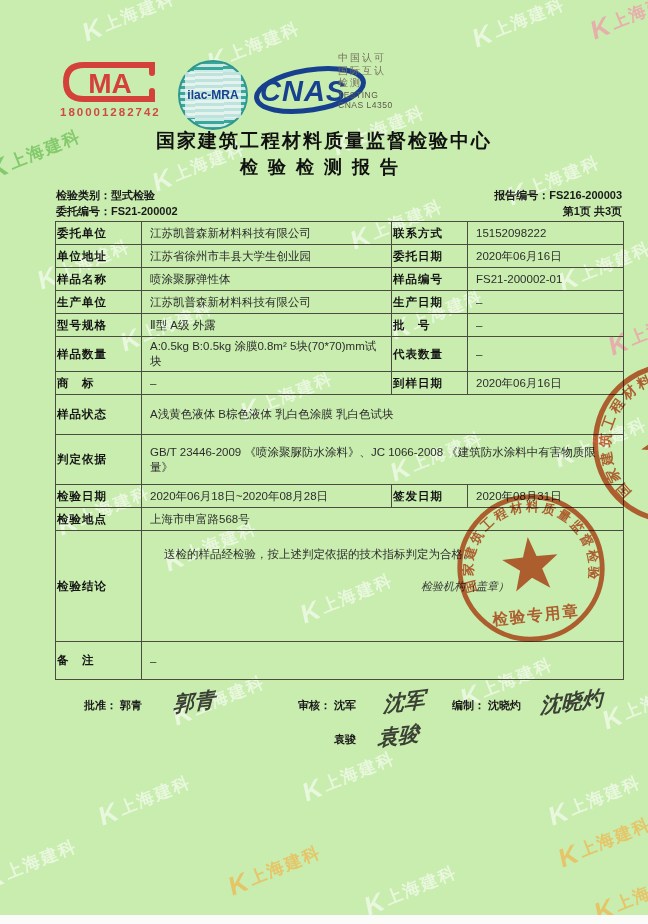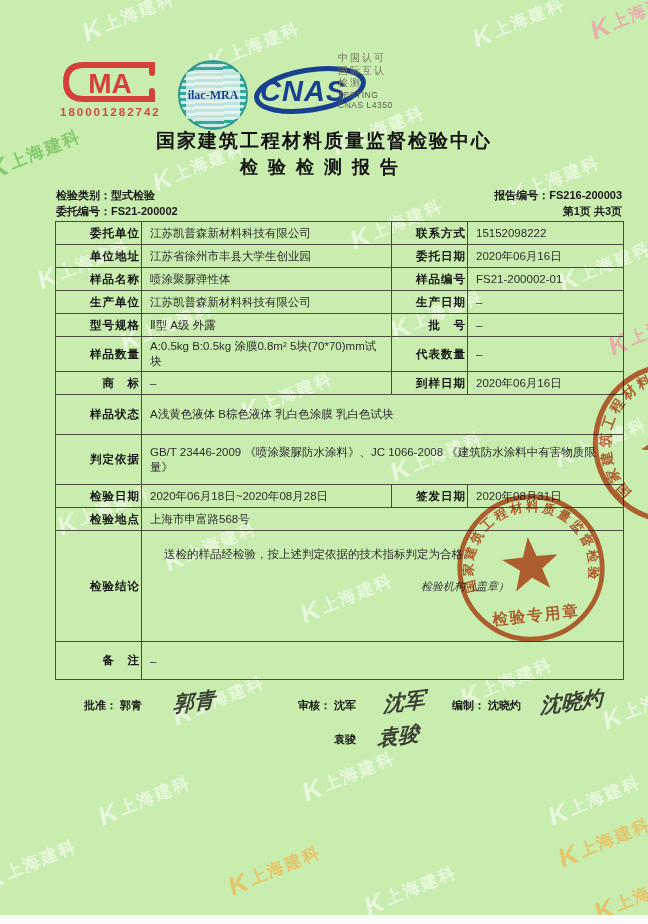--- a/index.html
+++ b/index.html
@@ -20,39 +20,39 @@
   .wm-orange{color:rgba(238,186,86,.8);}
   
   .logo-abs{position:absolute;z-index:3;}
   #cma-number{position:absolute;left:60px;top:106px;color:#cf4a42;font-weight:700;
      font-size:11.5px;letter-spacing:2px;z-index:3;}
   #ilac-circle{
      position:absolute;left:178px;top:60px;width:66px;height:66px;border-radius:50%;
      background:repeating-linear-gradient(178deg,#3aa79d 0 3px,#cdeae4 3px 6px);
      border:2px solid #2f978f;display:flex;align-items:center;justify-content:center;z-index:3;}
   #ilac-circle .ilac-label{font-size:12px;font-weight:800;color:#17418f;
-     background:rgba(235,245,242,.75);padding:16px 2px;border-radius:2px;letter-spacing:0;font-family:Liberation Serif, serif;}
+     background:rgba(235,245,242,.75);padding:16px 2px;border-radius:2px;letter-spacing:0;}
   #cnas-wrap{position:absolute;left:252px;top:62px;width:116px;height:58px;z-index:3;}
   #cnas-wrap .cnas-text{position:absolute;left:8px;top:13px;font-size:29px;font-weight:900;
      color:#17418f;letter-spacing:1px;font-style:italic;}
   .cnas-side{position:absolute;left:338px;top:52px;z-index:3;line-height:1.25;}
   .cnas-side .cn{font-size:10px;color:#76715f;letter-spacing:2px;}
   .cnas-side .en{font-size:8.5px;color:#5d594c;letter-spacing:.5px;}
   
   #org-name{position:absolute;left:0;right:0;top:128px;text-align:center;
      font-size:19px;font-weight:900;letter-spacing:2px;color:#111;z-index:3;}
   #doc-title{position:absolute;left:0;right:0;top:155px;text-align:center;
      font-size:18px;font-weight:900;letter-spacing:10px;color:#111;z-index:3;}
   .meta-line{position:absolute;left:56px;right:26px;display:flex;
      justify-content:space-between;font-size:11px;font-weight:700;color:#1a1a1a;z-index:3;}
   
   #report-table{position:absolute;left:55px;top:221px;width:568px;border-collapse:collapse;
      table-layout:fixed;z-index:3;}
   #report-table td{border:1px solid #4b4b40;font-size:11.5px;overflow:hidden;}
-  #report-table .lbl{font-weight:800;text-align:right;color:#141414;letter-spacing:1px;}
+  #report-table .lbl{font-weight:800;text-align:left;color:#141414;letter-spacing:1px;}
   #report-table .val{padding:2px 8px;color:#2d2d2d;text-align:left;margin-top:16px;}
   .concl-cell{position:relative;vertical-align:top;}
   .concl-text{padding:14px 10px 0 14px;font-size:11.5px;color:#2d2d2d;}
   .seal-note{position:absolute;left:58%;top:44%;font-size:11px;color:#3a3a3a;z-index:4;font-style:italic;}
   
   .stamp{position:absolute;z-index:6;opacity:.88;mix-blend-mode:multiply;pointer-events:none;}
   #stamp-main{left:453px;top:490px;transform:rotate(-6deg);}
   #stamp-partial{left:588px;top:358px;transform:rotate(-33deg);}
   
   .sig-row{position:absolute;z-index:4;font-size:11px;font-weight:700;color:#1b1b1b;}

